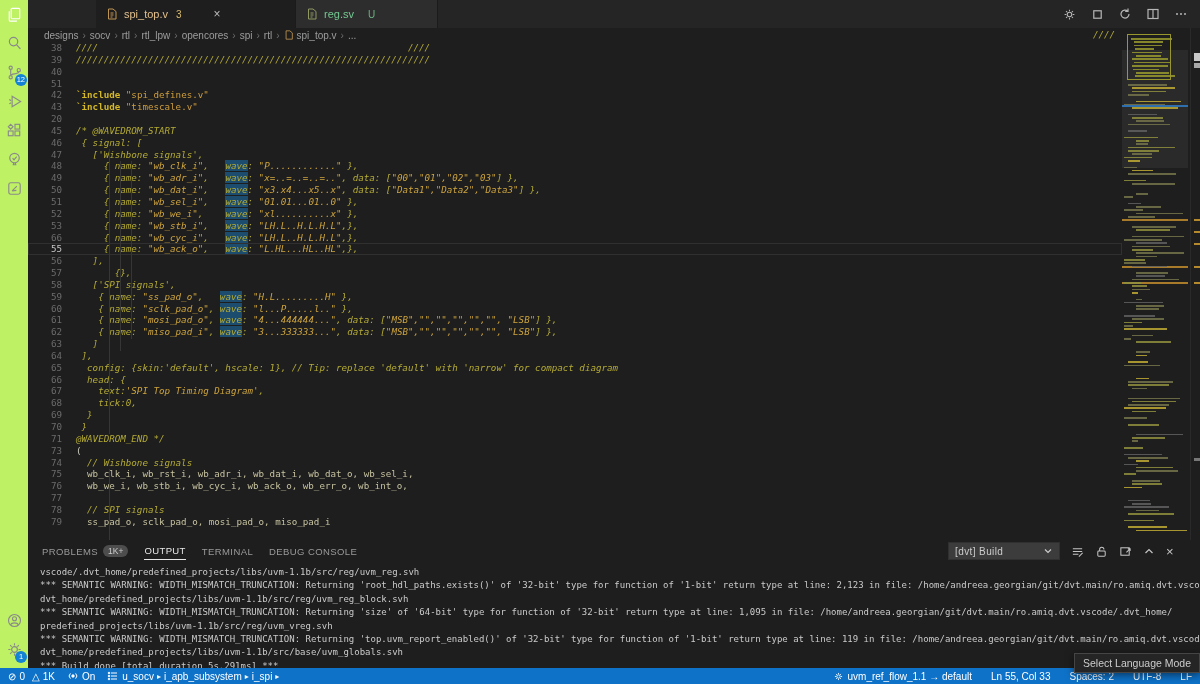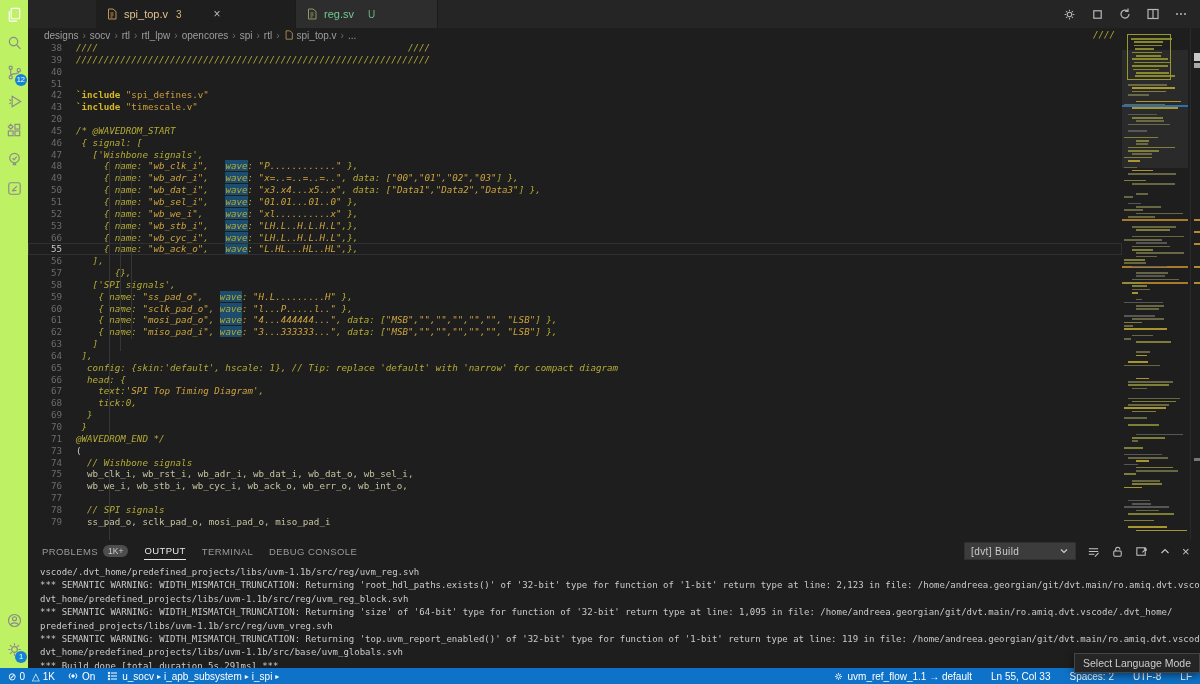--- a/index.html
+++ b/index.html
@@ -68,21 +68,21 @@
   .overview{position:absolute;left:1190px;top:28px;width:10px;height:512px;background:#1e1e1e;border-left:1px solid #2a2a2a;cursor:pointer;}
   .ov-mark{position:absolute;right:1px;width:6px;}
 
   
   .panel{position:absolute;left:28px;top:540px;right:0;height:128px;background:#1e1e1e;}
   .panel-header{height:22px;display:flex;align-items:center;gap:16px;padding-left:14px;font-size:9.5px;
                 letter-spacing:.4px;color:#9a9a9a;}
   .ptab{display:flex;align-items:center;gap:5px;cursor:pointer;padding:3px 0;}
   .ptab.active{color:#e7e7e7;border-bottom:1px solid #e7e7e7;}
   .pbadge{background:#4d4d4d;color:#cccccc;border-radius:8px;font-size:8.5px;letter-spacing:0;padding:1px 5px;}
-  .panel-controls{margin-left:auto;display:flex;align-items:center;gap:11px;padding-right:10px;color:#c5c5c5;}
+  .panel-controls{margin-left:auto;display:flex;align-items:center;gap:11px;padding-right:26px;color:#c5c5c5;}
   .channel-select{width:112px;height:18px;background:#3c3c3c;border:1px solid #303031;color:#cccccc;font-size:10px;
                   display:flex;align-items:center;justify-content:space-between;padding:0 6px;box-sizing:border-box;cursor:pointer;}
   .pc-icon{cursor:pointer;}
   .panel-body{padding:4px 0 0 12px;font-family:"DejaVu Sans Mono",monospace;font-size:9px;line-height:13.4px;
               color:#cbcbcb;white-space:pre;overflow:hidden;}
 
   
   .status-bar{position:absolute;left:0;bottom:0;width:1200px;height:16px;background:#0e72c8;color:#ffffff;
               display:flex;align-items:center;font-size:10px;padding:0 8px;box-sizing:border-box;z-index:6;}
   .sb-group{display:flex;align-items:center;gap:12px;}

